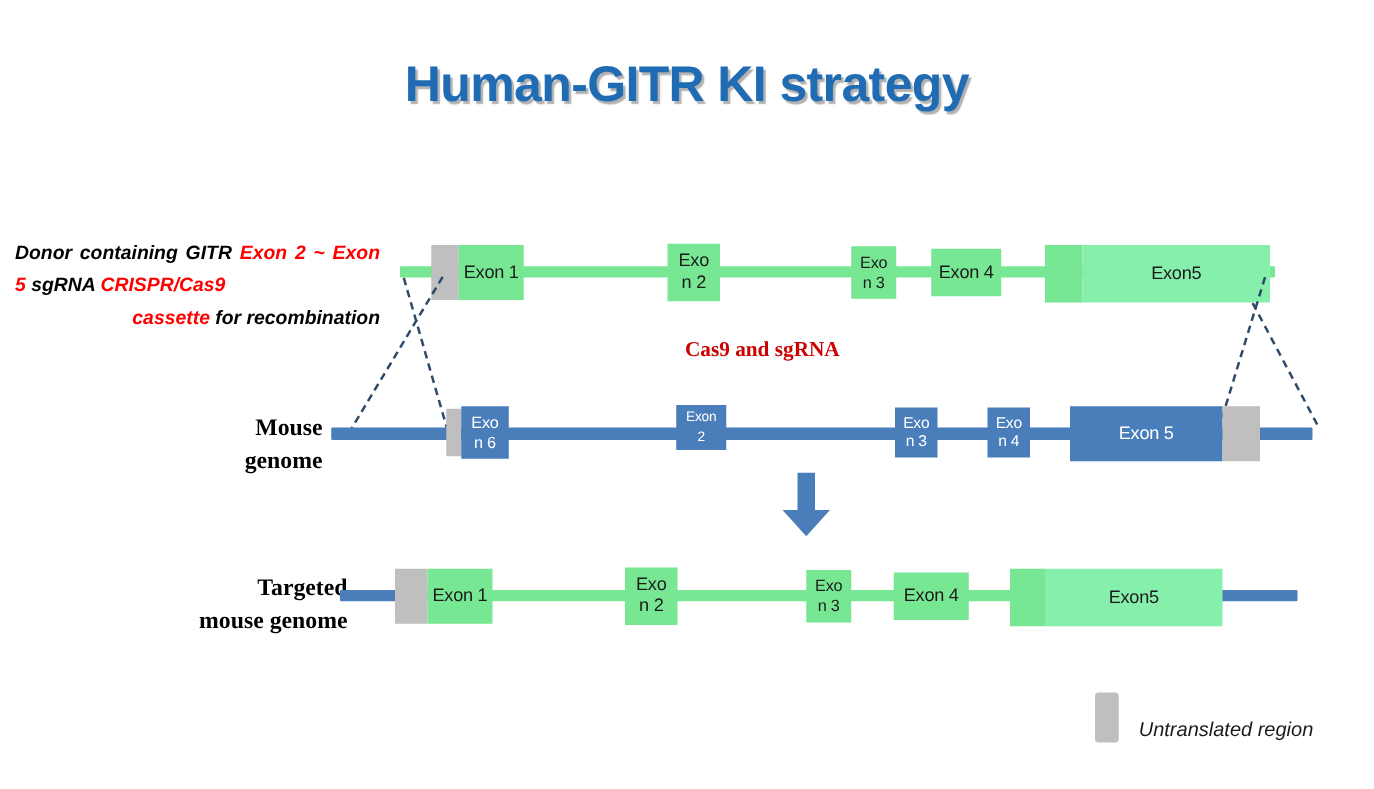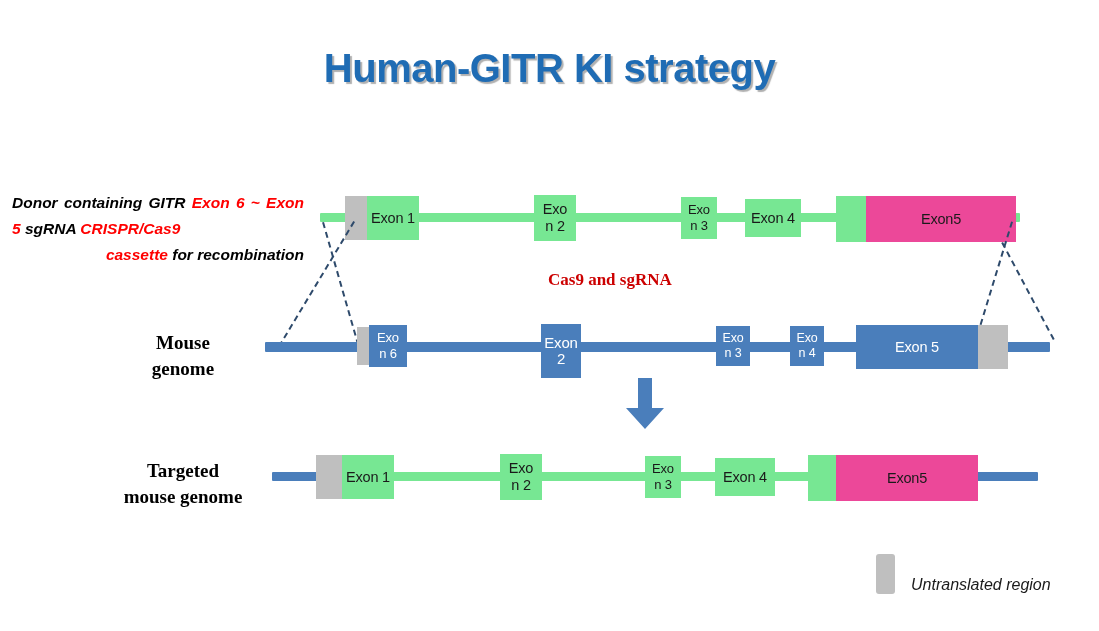--- a/index.html
+++ b/index.html
@@ -50,21 +50,21 @@
   #donor-desc .lastline { display: block; text-align: right; }
 
   
   .row-label {
     position: absolute;
     font-family: "Liberation Serif", serif;
     font-weight: bold;
     font-size: 19px;
     line-height: 26px;
     color: #000000;
-    text-align: center;
+    text-align: right;
   }
   #label-mouse  { left: 108px; top: 330px; width: 150px; }
   #label-target { left: 88px;  top: 458px; width: 190px; }
 
   
   #cas9-label {
     position: absolute;
     left: 548px;
     top: 270px;
     font-family: "Liberation Serif", serif;
@@ -90,21 +90,21 @@
     justify-content: center;
     text-align: center;
     font-family: "Liberation Sans", sans-serif;
     font-size: 14.5px;
     line-height: 17px;
     letter-spacing: -0.2px;
     overflow: hidden;
   }
   .exon.green { background: #77E793; color: #1A1A1A; }
   .exon.blue  { background: #4A7EBB; color: #FFFFFF; }
-  .exon.gray  { background: #ec4899; color: #1A1A1A; }
+  .exon.gray  { background: #86efac; color: #1A1A1A; }
   .exon.plain { }
 
   .utr {
     position: absolute;
     background: #BFBFBF;
   }
 
   
   .xline {
     position: absolute;
@@ -146,21 +146,21 @@
   }
 </style>
 </head>
 <body>
 
 <div id="slide">
 
   <div id="title">Human-GITR KI strategy</div>
 
   <div id="donor-desc">
-    <span>Donor containing GITR </span><span class="red">Exon 6 ~</span>
+    <span>Donor containing GITR </span><span class="red">Exon 2 ~</span>
     <span class="red">Exon   5</span><span>   sgRNA   </span><span class="red">CRISPR/Cas9</span>
     <span class="lastline"><span class="red">cassette</span><span> for recombination</span></span>
   </div>
 
   <div class="backbone bb-green" style="left:320px; top:213px; width:700px; height:9px;"></div>
 
   <div class="utr" style="left:345px; top:196px; width:22px; height:44px;"></div>
 
   <div class="exon green" style="left:367px; top:196px; width:52px; height:44px;">
     <span>Exon 1</span>
@@ -202,21 +202,21 @@
 
   <div class="backbone bb-blue" style="left:265px; top:342px; width:785px; height:10px;"></div>
 
   <div class="utr" style="left:357px; top:327px; width:12px; height:38px;"></div>
 
   <div class="exon blue" style="left:369px; top:325px; width:38px; height:42px; flex-direction:column; font-size:13px; line-height:16px;">
     <span>Exo</span>
     <span>n 6</span>
   </div>
 
-  <div class="exon blue" style="left:541px; top:324px; width:40px; height:54px; flex-direction:column; font-size:15px; line-height:16px;">
+  <div class="exon blue" style="left:541px; top:324px; width:40px; height:36px; flex-direction:column; font-size:11px; line-height:16px;">
     <span>Exon</span>
     <span>2</span>
   </div>
 
   <div class="exon blue" style="left:716px; top:326px; width:34px; height:40px; flex-direction:column; font-size:12.5px; line-height:15px;">
     <span>Exo</span>
     <span>n 3</span>
   </div>
 
   <div class="exon blue" style="left:790px; top:326px; width:34px; height:40px; flex-direction:column; font-size:12.5px; line-height:15px;">

